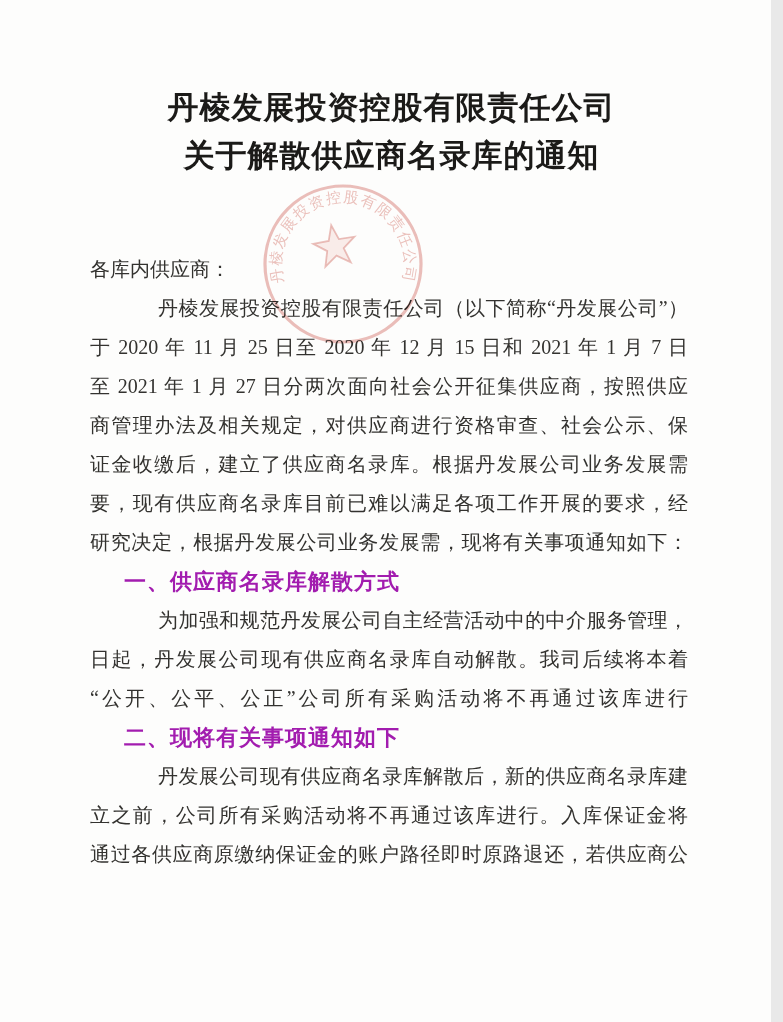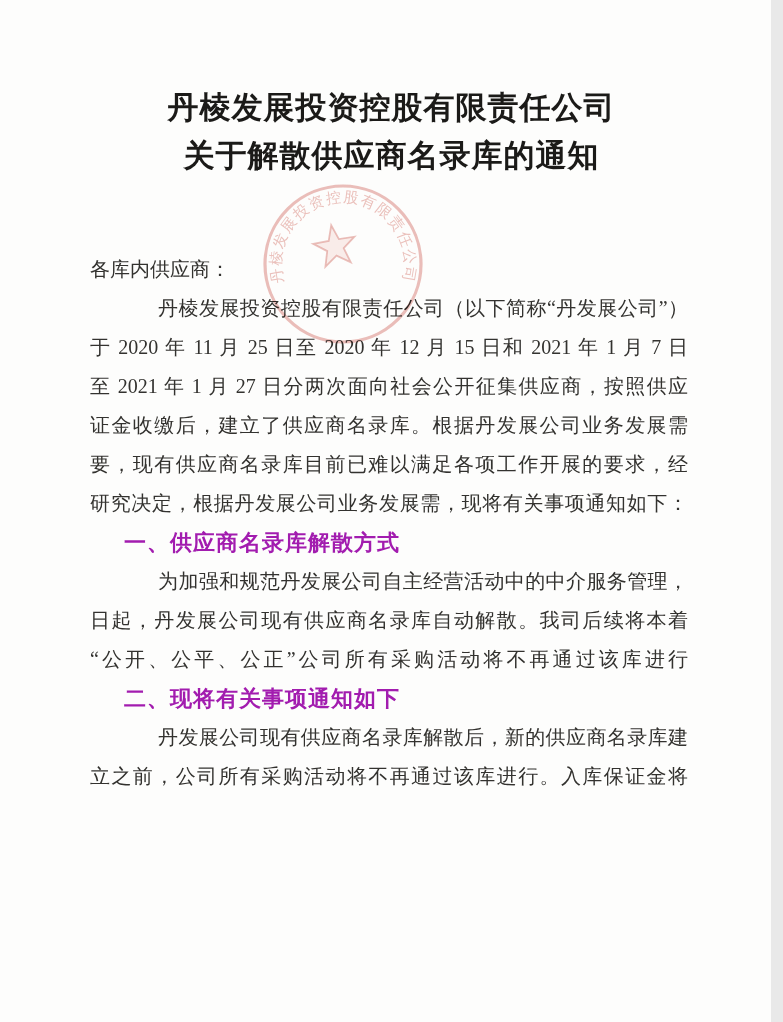--- a/index.html
+++ b/index.html
@@ -71,32 +71,34 @@
     <div>丹棱发展投资控股有限责任公司</div>
     <div>关于解散供应商名录库的通知</div>
   </div>
 
   <div class="body-block">
     <div class="line">各库内供应商：</div>
 
     <div class="line jst ind">丹棱发展投资控股有限责任公司（以下简称“丹发展公司”）</div>
     <div class="line jst">于 2020 年 11 月 25 日至 2020 年 12 月 15 日和 2021 年 1 月 7 日</div>
     <div class="line jst">至 2021 年 1 月 27 日分两次面向社会公开征集供应商，按照供应</div>
+    <div class="line jst">商管理办法及相关规定，对供应商进行资格审查、社会公示、保</div>
     <div class="line jst">证金收缴后，建立了供应商名录库。根据丹发展公司业务发展需</div>
     <div class="line jst">要，现有供应商名录库目前已难以满足各项工作开展的要求，经</div>
     <div class="line jst">研究决定，根据丹发展公司业务发展需，现将有关事项通知如下：</div>
 
     <div class="line heading">一、供应商名录库解散方式</div>
     <div class="line jst ind">为加强和规范丹发展公司自主经营活动中的中介服务管理，</div>
     <div class="line jst">日起，丹发展公司现有供应商名录库自动解散。我司后续将本着</div>
     <div class="line jst">“公开、公平、公正”公司所有采购活动将不再通过该库进行</div>
 
     <div class="line heading">二、现将有关事项通知如下</div>
     <div class="line jst ind">丹发展公司现有供应商名录库解散后，新的供应商名录库建</div>
     <div class="line jst">立之前，公司所有采购活动将不再通过该库进行。入库保证金将</div>
+    <div class="line jst">通过各供应商原缴纳保证金的账户路径即时原路退还，若供应商公</div>
   </div>
 
   <svg class="stamp" viewBox="0 0 170 170" xmlns="http://www.w3.org/2000/svg">
     <defs>
       <path id="seal-arc" d="M 26.7 106.2 A 62 62 0 1 1 143.3 106.2" fill="none"></path>
     </defs>
     <circle cx="85" cy="85" r="78" fill="none" stroke="rgba(201,74,62,0.42)" stroke-width="3.2"></circle>
     <text font-size="15" fill="rgba(201,74,62,0.40)" font-family="Liberation Serif, DejaVu Serif, serif" letter-spacing="1.5">
       <textPath href="#seal-arc" startOffset="50%" text-anchor="middle">丹棱发展投资控股有限责任公司</textPath>
     </text>

